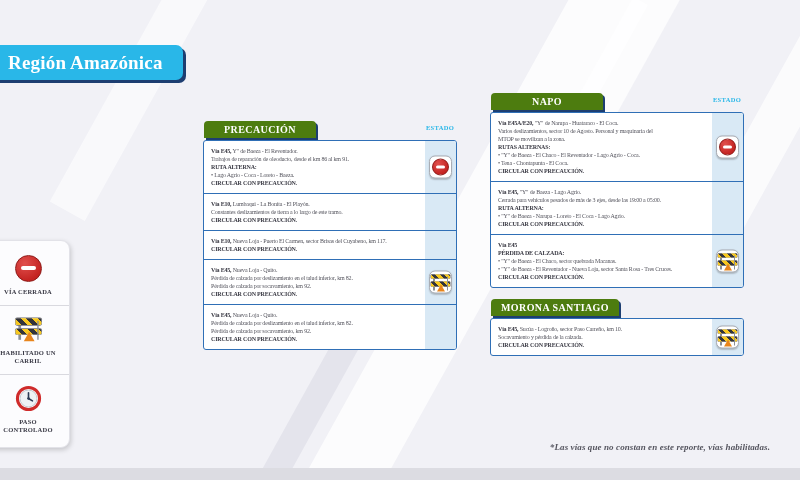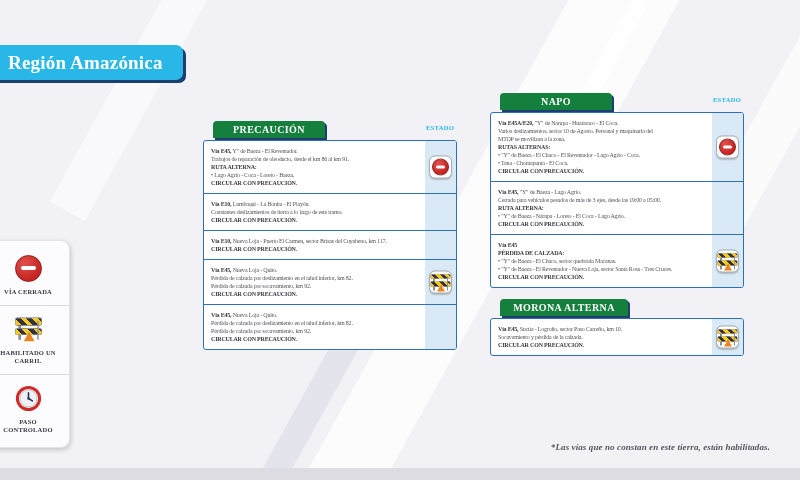--- a/index.html
+++ b/index.html
@@ -26,22 +26,22 @@
   .legend-item + .legend-item{border-top:1px solid #d9d9df;}
   .icon-box{height:30px;display:flex;align-items:center;justify-content:center;}
   .legend-label{margin-top:5px;font-size:6.5px;font-weight:bold;color:#3a3a46;text-align:center;
     line-height:8px;letter-spacing:.2px;max-width:58px;}
 
   
   .section{position:absolute;width:254px;}
   #sec-sucumbios{left:203px;top:121px;}
   #sec-napo{left:490px;top:93px;}
   #sec-morona{left:490px;top:299px;}
-  .tab{position:relative;z-index:2;width:112px;height:17px;line-height:17px;margin-left:10px;
-    background:#15803d;color:#fff;font-weight:bold;font-size:10px;text-align:center;
+  .tab{position:relative;z-index:2;width:112px;height:17px;line-height:17px;margin-left:1px;
+    background:#4d7c0f;color:#fff;font-weight:bold;font-size:10px;text-align:center;
     letter-spacing:.4px;border-radius:4px 4px 0 0;box-shadow:2px 2px 0 #1d3e71;}
   .estado{position:absolute;top:3px;right:3px;font-size:6.5px;font-weight:bold;color:#29b7e8;
     letter-spacing:.3px;}
   .panel{position:relative;margin-top:2px;background:#fff;border:1.2px solid #2f6fb6;border-radius:3px;}
   .strip{position:absolute;top:0;bottom:0;right:0;width:31px;background:#d9e9f5;border-radius:0 2px 2px 0;}
   .rows{position:relative;z-index:1;}
   .row{position:relative;padding:6px 38px 6px 7px;}
   .row + .row{border-top:1px solid #2f6fb6;}
   .line{white-space:nowrap;font-size:6px;line-height:8px;letter-spacing:-.2px;color:#55555e;}
   .line .b{font-weight:bold;color:#3a3a44;}
@@ -203,35 +203,35 @@
               <div class="bb bb2"></div>
               <div class="cone"></div>
             </div>
           </div>
         </div>
       </div>
     </div>
   </div>
 
   <div class="section" id="sec-morona">
-    <div class="tab" style="width:128px;">MORONA ALTERNA</div>
+    <div class="tab" style="width:128px;">MORONA SANTIAGO</div>
     <div class="panel">
       <div class="strip"></div>
       <div class="rows">
         <div class="row">
           <div class="line"><span class="b">Vía E45,</span><span class="t"> Sucúa - Logroño, sector Paso Carreño, km 10.</span></div>
           <div class="line"><span class="b"></span><span class="t">Socavamiento y pérdida de la calzada.</span></div>
           <div class="line"><span class="b">CIRCULAR CON PRECAUCIÓN.</span><span class="t"></span></div>
           <div class="chip">
             <div class="barrier">
               <div class="bb bb1"></div>
               <div class="bb bb2"></div>
               <div class="cone"></div>
             </div>
           </div>
         </div>
       </div>
     </div>
   </div>
 
-  <div id="footer-note">*Las vías que no constan en este tierra, están habilitadas.</div>
+  <div id="footer-note">*Las vías que no constan en este reporte, vías habilitadas.</div>
 
 </div>
 
 </body></html>

